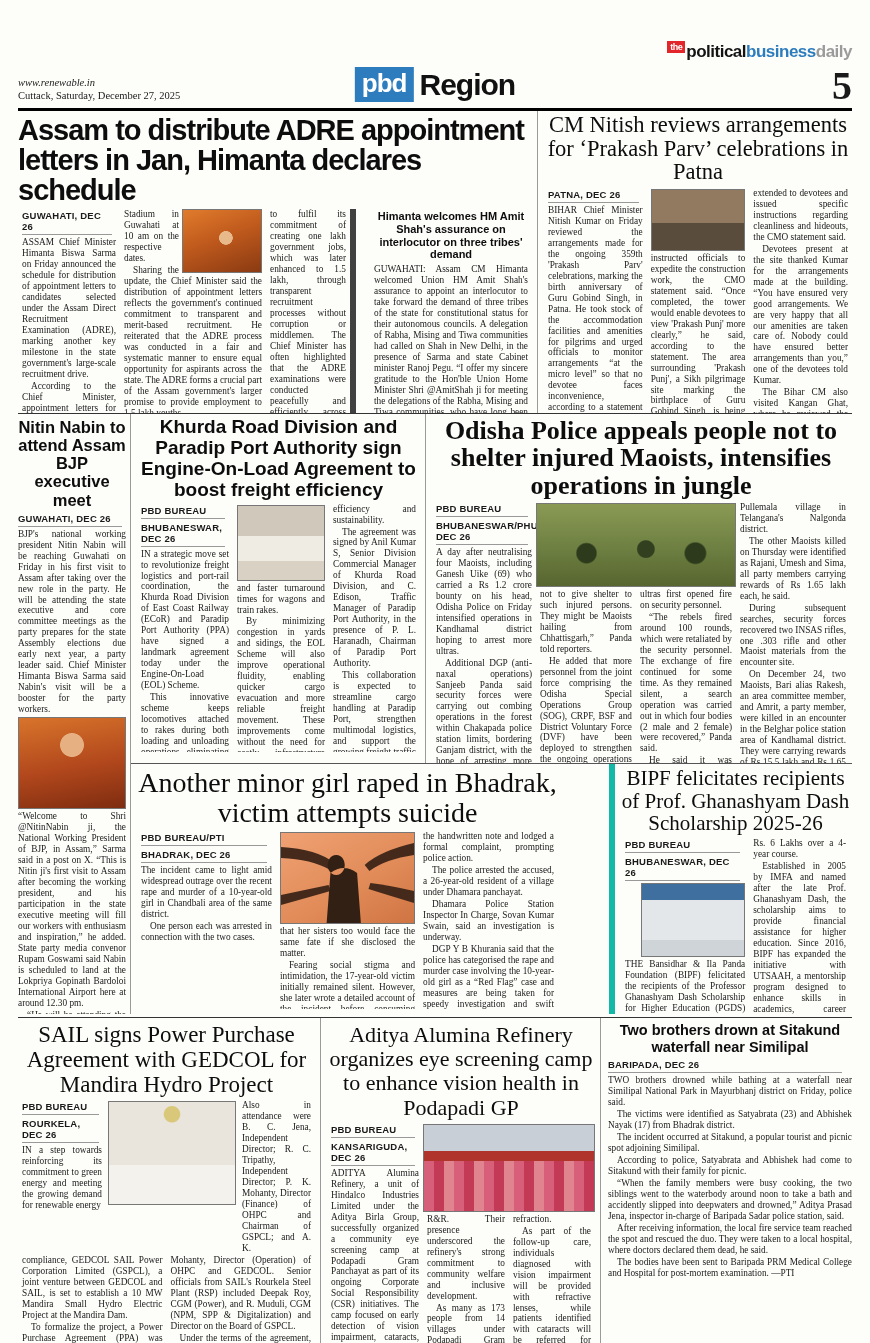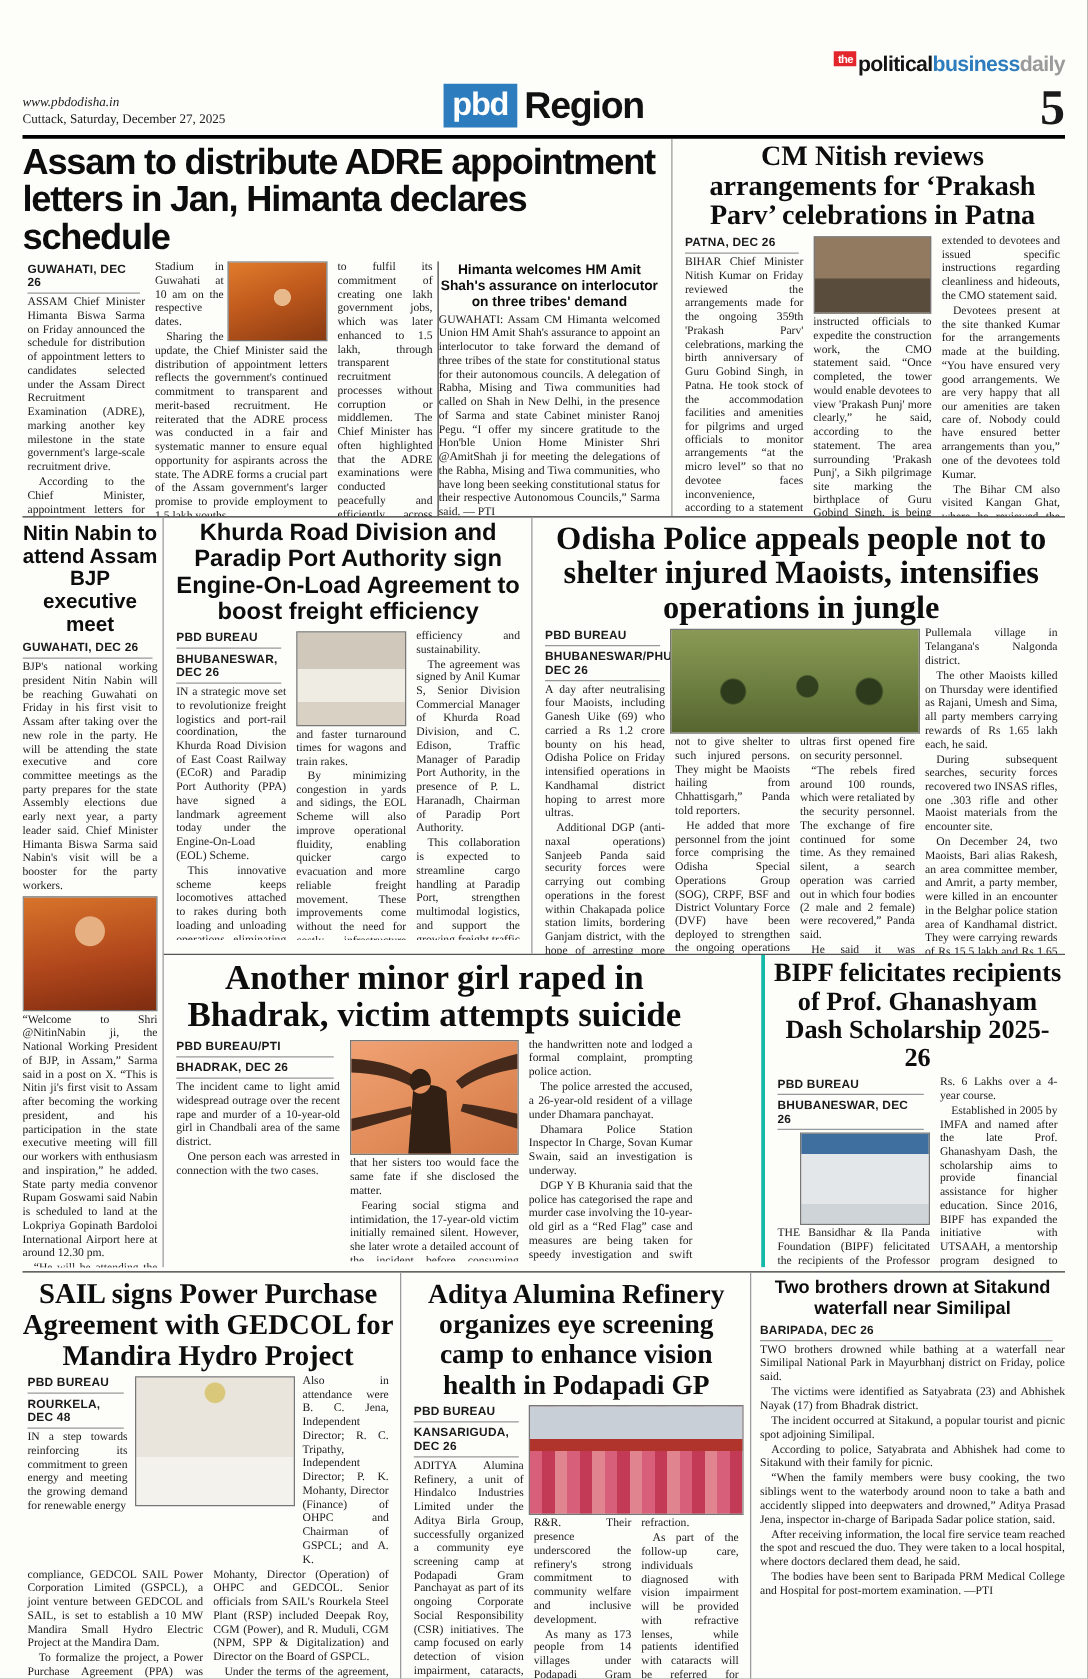--- a/index.html
+++ b/index.html
@@ -16,38 +16,38 @@
   .region{font:bold 30px "Liberation Sans",sans-serif;letter-spacing:-1px;color:#111;}
   .mh-right{display:flex;align-items:flex-end;gap:8px;flex-direction:column;}
   .brand{font:bold 17px "Liberation Sans",sans-serif;letter-spacing:-0.5px;white-space:nowrap;}
   .brand .the{background:#e2262b;color:#fff;font-size:9px;padding:1px 3px;vertical-align:top;margin-right:1px;}
   .brand .pol{color:#141414;}
   .brand .bus{color:#2d7cbd;}
   .brand .dai{color:#9b9b9b;}
   .pageno{font:bold 40px "Liberation Serif",serif;line-height:.8;}
   
   .h-sans{font-family:"Liberation Sans",sans-serif;font-weight:bold;color:#0d0d0d;}
-  .h-serif{font-family:"Liberation Serif",serif;font-weight:bold;color:#0d0d0d;}
+  .h-serif{font-family:"Liberation Serif",serif;font-weight:normal;color:#0d0d0d;}
   .by{font:bold 9.5px "Liberation Sans",sans-serif;letter-spacing:.2px;border-bottom:1px solid #999;
       padding:1px 0 2px;margin:0 0 2px;width:96%;}
   .bp{font-size:9.3px;line-height:1.18;text-align:justify;margin:0 0 1px;}
   .bp + .bp{text-indent:9px;}
   .col{overflow:hidden;padding:0 4px;box-sizing:border-box;}
   .vdiv{border-right:1px solid #9a9a9a;}
   .ph{display:block;box-sizing:border-box;border:1px solid #777;}
   
   .sec-top{display:flex;height:302px;overflow:hidden;}
   .adre{width:520px;box-sizing:border-box;padding-right:5px;}
   .nitish{flex:1;box-sizing:border-box;padding-left:6px;}
   .adre-h{font-size:29px;line-height:1.04;letter-spacing:-1px;margin:4px 0 4px;}
   .adre-body{display:flex;height:222px;overflow:hidden;}
   .adre-c0{width:102px;}
   .adre-c1{width:146px;}
   .adre-c2{width:84px;}
-  .adre-box{flex:1;border-left:1px solid #404040;padding-left:0;}
+  .adre-box{flex:1;border-left:6px solid #404040;padding-left:18px;}
   .ph-himanta{float:right;width:80px;height:64px;margin:0 0 2px 3px;
      background:radial-gradient(circle at 55% 45%,#e8b98a 0 12%,transparent 13%),
                 linear-gradient(160deg,#e07b2c 0%,#c05a1d 45%,#8a3a12 100%);}
   .boxhead{font-size:11px;line-height:1.15;text-align:center;margin:1px 0 3px;}
   .boxp{font-size:9.3px;line-height:1.18;text-align:justify;margin:0 0 3px;}
   .nit-h{font-size:22.5px;line-height:1.05;text-align:center;margin:2px 0 4px;}
   .nit-body{display:flex;height:238px;overflow:hidden;}
   .nit-c{flex:1;}
   .ph-nitish{width:100%;height:62px;margin:1px 0 2px;
      background:linear-gradient(180deg,#c9b9a6 0 55%,#7c7468 55% 100%),#b9a894;
@@ -75,21 +75,21 @@
   .mao-c3{flex:1;}
   .ph-maoist{width:100%;height:84px;margin:1px 0 2px;
      background:radial-gradient(circle at 25% 60%,#2e3a1c 0 6%,transparent 7%),
                 radial-gradient(circle at 55% 55%,#33401f 0 7%,transparent 8%),
                 radial-gradient(circle at 80% 60%,#2e3a1c 0 6%,transparent 7%),
                 linear-gradient(180deg,#8a9a55 0%,#6d7f41 55%,#57652f 100%);}
   .row-b{flex:1;display:flex;overflow:hidden;gap:46px;}
   .bhadrak{width:432px;box-sizing:border-box;padding:0 5px 0 6px;}
   .bh-h{font-size:28px;line-height:1.06;text-align:center;margin:4px 0 4px;}
   .bh-body{display:flex;height:178px;overflow:hidden;}
-  .bipf{flex:1;border-left:3px solid #14b8a6;box-sizing:border-box;padding:0 2px 0 6px;}
+  .bipf{flex:1;border-left:6px solid #14b8a6;box-sizing:border-box;padding:0 2px 0 6px;}
   .bi-h{font-size:21px;line-height:1.08;text-align:center;margin:3px 0 3px;}
   .bi-body{display:flex;height:196px;overflow:hidden;}
   .bi-c0{width:56%;}
   .bi-c1{flex:1;}
   .ph-bipf{float:right;width:104px;height:74px;margin:0 0 2px 3px;
      background:linear-gradient(180deg,#3e6f9e 0 22%,#e4e7ea 22% 78%,#cfd4d8 78% 100%);}
   .ph-bhadrak{width:100%;height:92px;margin:1px 0 2px;background:linear-gradient(150deg,#f0a173 0%,#e08a57 60%,#cf7443 100%);}
   
   .sec-bot{display:flex;height:352px;border-top:1.5px solid #333;margin-top:3px;overflow:hidden;}
   .sail{width:302px;box-sizing:border-box;padding:2px 5px 0 0;}
@@ -114,21 +114,21 @@
   .dr-h{font-size:14.5px;line-height:1.15;text-align:center;margin:2px 0 3px;}
   .dr-col{overflow:hidden;height:300px;}
 </style>
 </head>
 <body>
 
 <div class="page">
 
   <div class="masthead">
     <div class="mh-left">
-      <div class="url">www.pbdodisha.in</div>
+      <div class="url">www.renewable.in</div>
       <div>Cuttack, Saturday, December 27, 2025</div>
     </div>
     <div class="mh-center">
       <span class="pbd-box">pbd</span>
       <span class="region">Region</span>
     </div>
     <div class="mh-right">
       <span class="brand"><span class="the">the</span><span class="pol">political</span><span class="bus">business</span><span class="dai">daily</span></span>
       <span class="pageno">5</span>
     </div>
@@ -314,21 +314,21 @@
     </div>
   </div>
 
   <div class="sec-bot">
 
     <div class="sail">
       <div class="h-serif sa-h">SAIL signs Power Purchase Agreement with GEDCOL for Mandira Hydro Project</div>
       <div class="sa-r1">
         <div class="col sa-a0">
           <div class="by">PBD BUREAU</div>
-          <div class="by">ROURKELA, DEC 48</div>
+          <div class="by">ROURKELA, DEC 26</div>
           <p class="bp">IN a step towards reinforcing its commitment to green energy and meeting the growing demand for renewable energy</p>
         </div>
         <span class="ph ph-sail" title="Officials posing with a bouquet at the PPA signing ceremony"></span>
         <div class="col sa-a1">
           <p class="bp">Also in attendance were B. C. Jena, Independent Director; R. C. Tripathy, Independent Director; P. K. Mohanty, Director (Finance) of OHPC and Chairman of GSPCL; and A. K.</p>
         </div>
       </div>
       <div class="sa-r2">
         <div class="col" style="width:50%">
           <p class="bp">compliance, GEDCOL SAIL Power Corporation Limited (GSPCL), a joint venture between GEDCOL and SAIL, is set to establish a 10 MW Mandira Small Hydro Electric Project at the Mandira Dam.</p>

